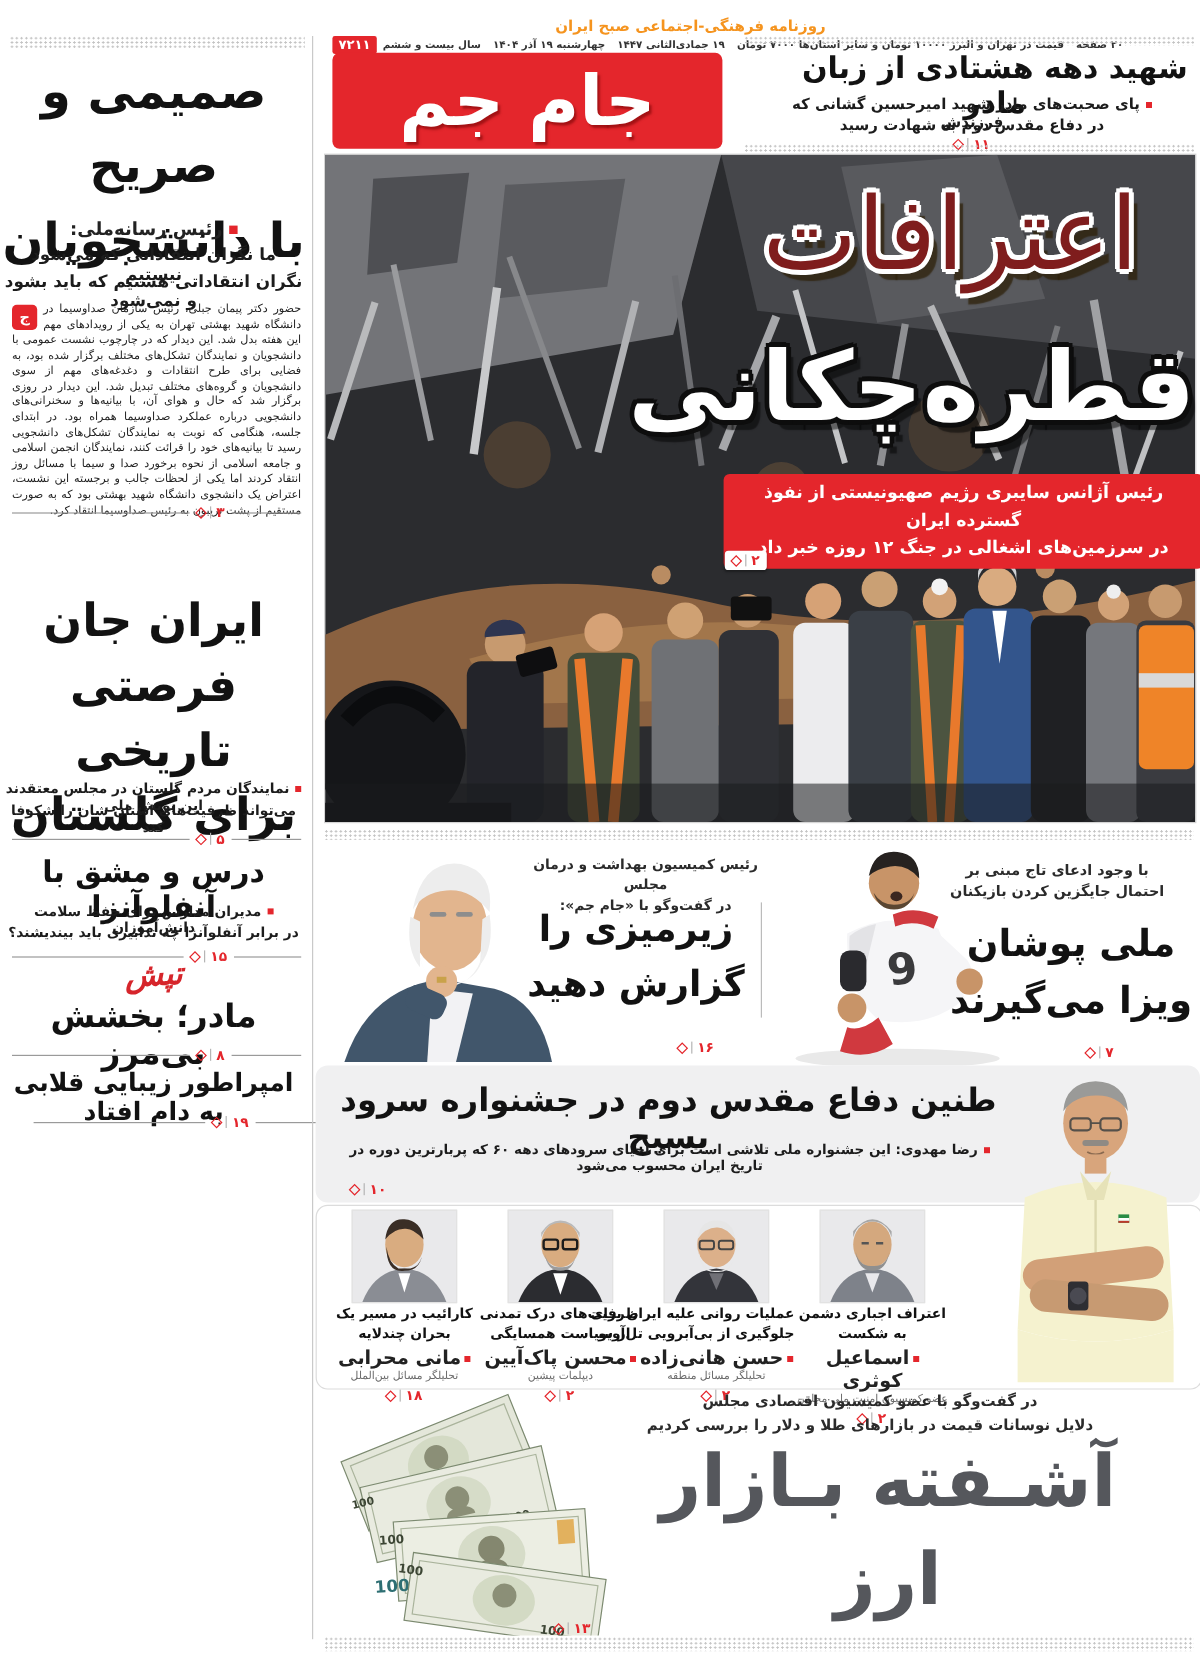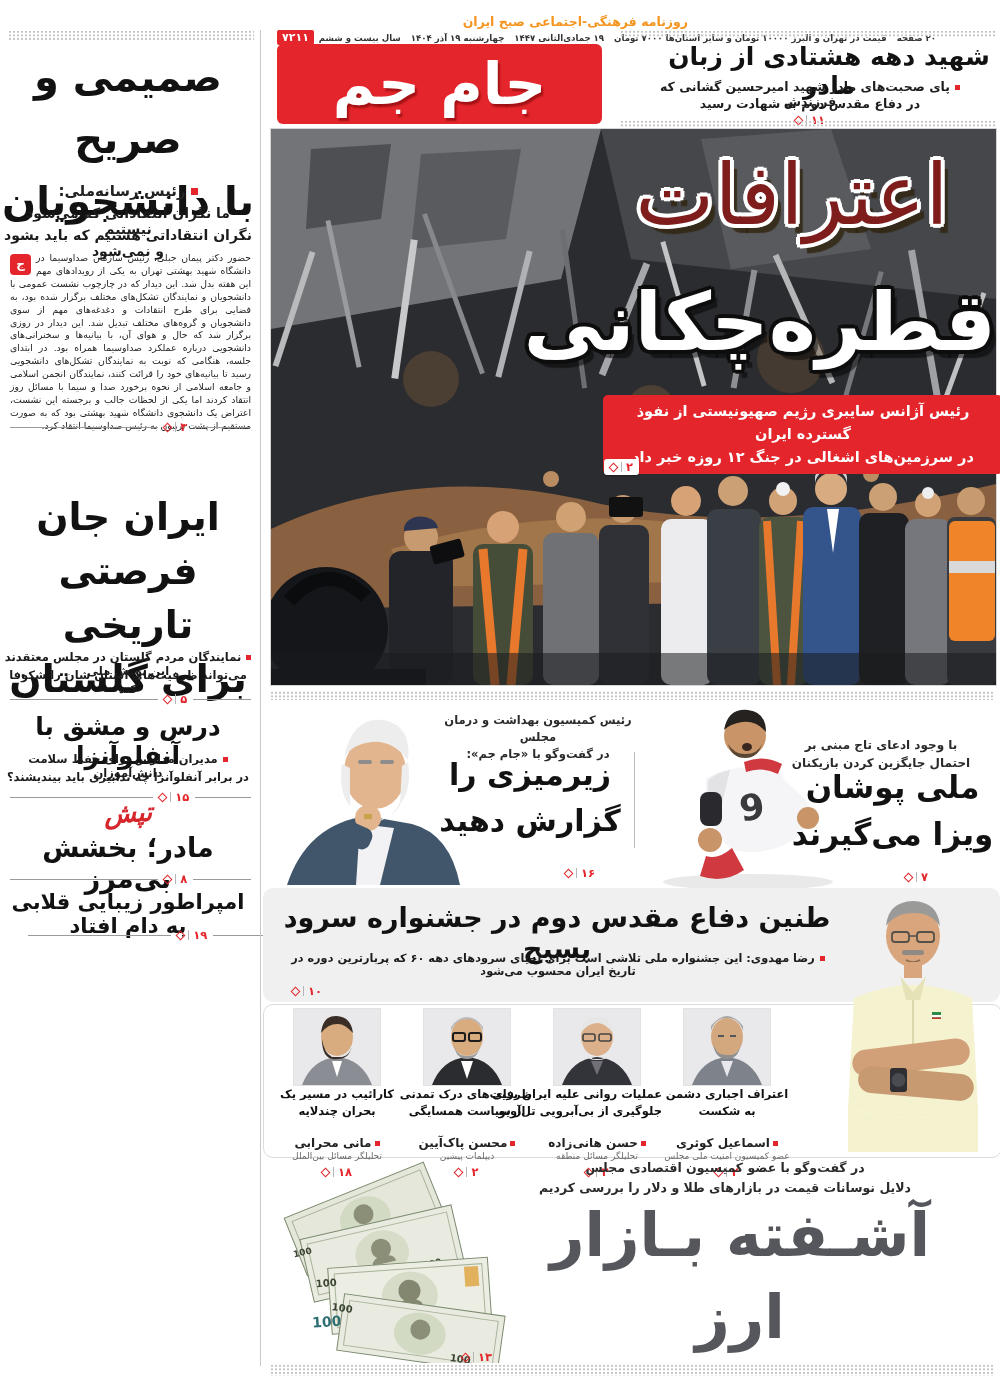--- a/index.html
+++ b/index.html
@@ -30,21 +30,21 @@
     text-shadow:-3px -3px 0 #0d0d0d,3px -3px 0 #0d0d0d,-3px 3px 0 #0d0d0d,3px 3px 0 #0d0d0d,
       -4px 0 0 #0d0d0d,4px 0 0 #0d0d0d,0 -4px 0 #0d0d0d,0 4px 0 #0d0d0d,
       6px 8px 1px rgba(0,0,0,0.5);}
   .redbox{background:#e4262c;color:#fff;font-weight:bold;border-radius:5px;text-align:center;}
   .chip{background:#fff;border-radius:3px;padding:1px 6px;display:inline-flex;box-shadow:0 1px 2px rgba(0,0,0,.35);}
   .panel-gray{background:#f0f0f1;border-radius:10px;}
   .panel-white{background:#ffffff;border:1px solid #dcdcdc;border-radius:10px;}
   .card{width:130px;text-align:center;}
   .card .ph{width:86px;height:76px;margin:0 auto;background:#e9e9eb;border:1px solid #e2e2e2;overflow:hidden;}
   .card .t{font-size:11.5px;font-weight:bold;line-height:17px;color:#111;white-space:nowrap;}
-  .card .a{font-size:12px;font-weight:bold;color:#222;margin-top:16px;}
+  .card .a{font-size:16px;font-weight:bold;color:#222;margin-top:2px;}
   .card .a .bullet{width:5px;height:5px;margin-left:3px;}
   .card .r{font-size:9px;color:#6a6a6a;margin-top:1px;}
   .pill{display:block;background:#3c50a2;color:#fff;font-weight:bold;text-align:center;
         border:1px solid #cfa24e;border-radius:14px;padding:1px 12px;}
   .logo-red{background:#e4262c;border-radius:6px;color:#fff;font-weight:bold;text-align:center;
         text-shadow:2px 3px 2px rgba(110,0,0,.55);}
   .jstamp{float:left;width:21px;height:21px;background:#e4262c;border-radius:4px;color:#fff;
         font-weight:bold;font-size:12px;text-align:center;line-height:21px;margin:2px 5px 2px 0;}
   .body-txt{font-size:9.3px;line-height:12.9px;text-align:justify;color:#222;}
 </style>
@@ -295,21 +295,21 @@
       <path d="M76,30 Q80,8 100,10 Q118,12 118,32 Q108,20 94,22 Q82,24 76,30 Z" fill="#262220"></path>
       <path d="M80,44 Q84,58 97,58 Q110,58 114,44 Q110,54 97,54 Q86,54 80,44 Z" fill="#5a4632"></path>
       <ellipse cx="99" cy="47" rx="5" ry="4" fill="#3a2620"></ellipse>
       <rect x="52" y="92" width="22" height="34" rx="8" fill="#2a2a2e"></rect>
       <circle cx="62" cy="140" r="12" fill="#c89468"></circle>
       <circle cx="160" cy="118" r="11" fill="#c89468"></circle>
       <text x="118" y="118" font-size="36" font-weight="bold" fill="#3a3a3c" transform="rotate(-8 118 118)">9</text>
       <path d="M84,148 Q70,160 58,156 L52,176 Q76,184 96,170 Z" fill="#d0393f"></path>
     </svg>
   </div>
-  <div class="abs kicker center" style="left:768px;top:716px;width:226px;font-size:12px;line-height:18px;margin-top:20px;">
+  <div class="abs kicker center" style="left:768px;top:716px;width:226px;font-size:12px;line-height:18px;">
     <div>با وجود ادعای تاج مبنی بر</div>
     <div>احتمال جایگزین کردن بازیکنان</div>
   </div>
   <div class="abs hl center" style="left:790px;top:764px;width:205px;font-size:31px;line-height:47px;">
     <div>ملی پوشان</div>
     <div>ویزا می‌گیرند</div>
   </div>
   <div class="abs" style="left:905px;top:866px;">
     <span class="pmark">
         <span class="num">۷</span>

